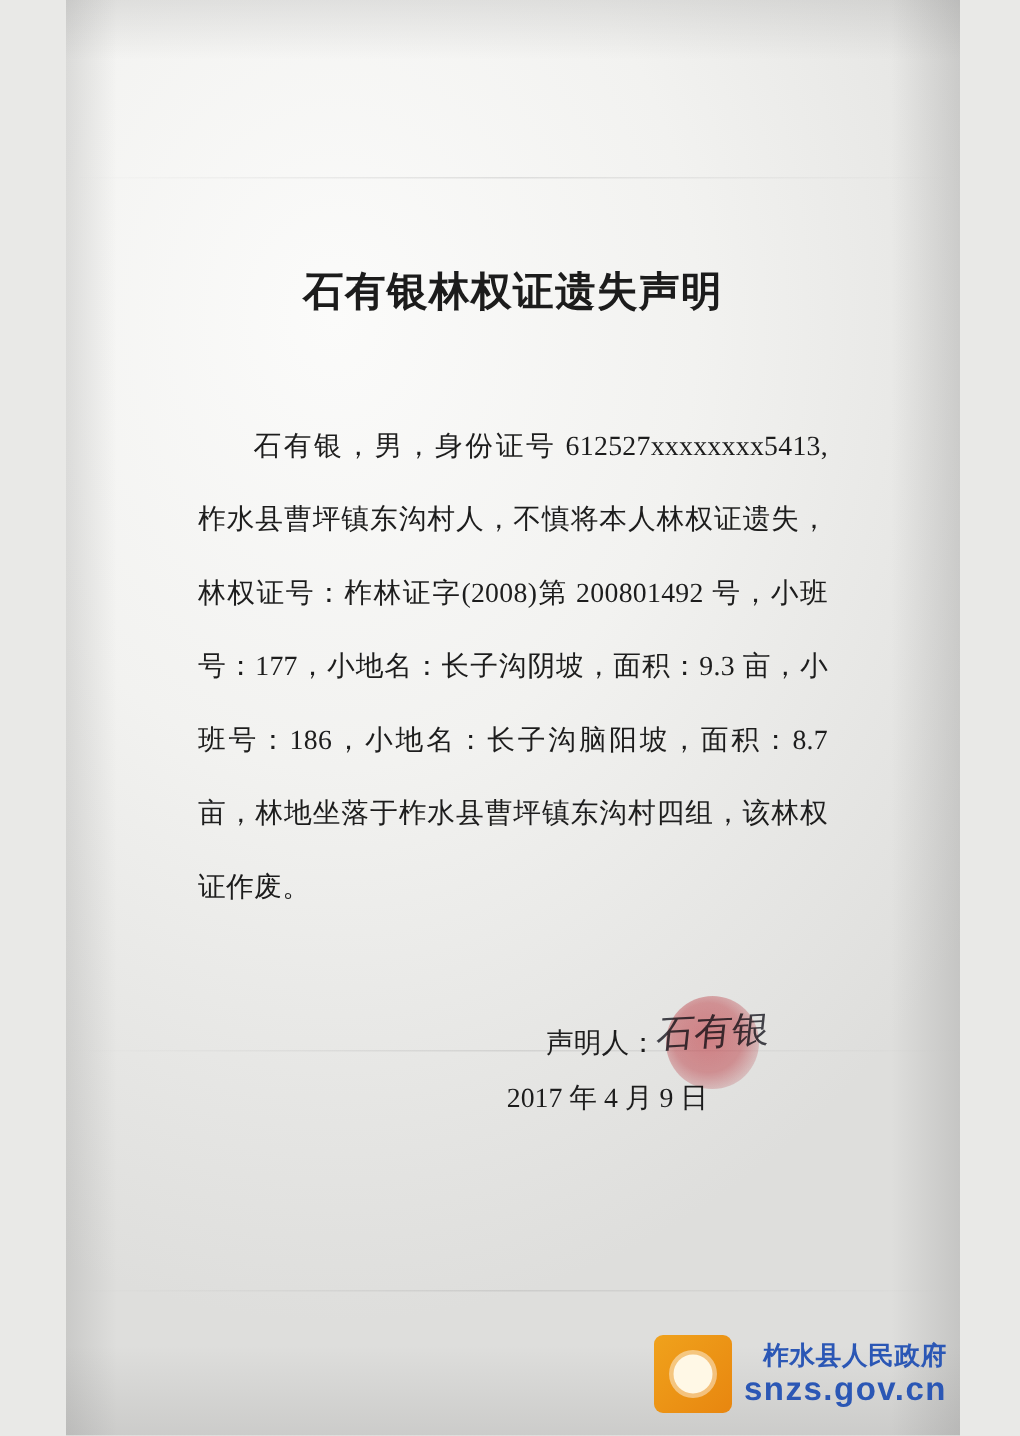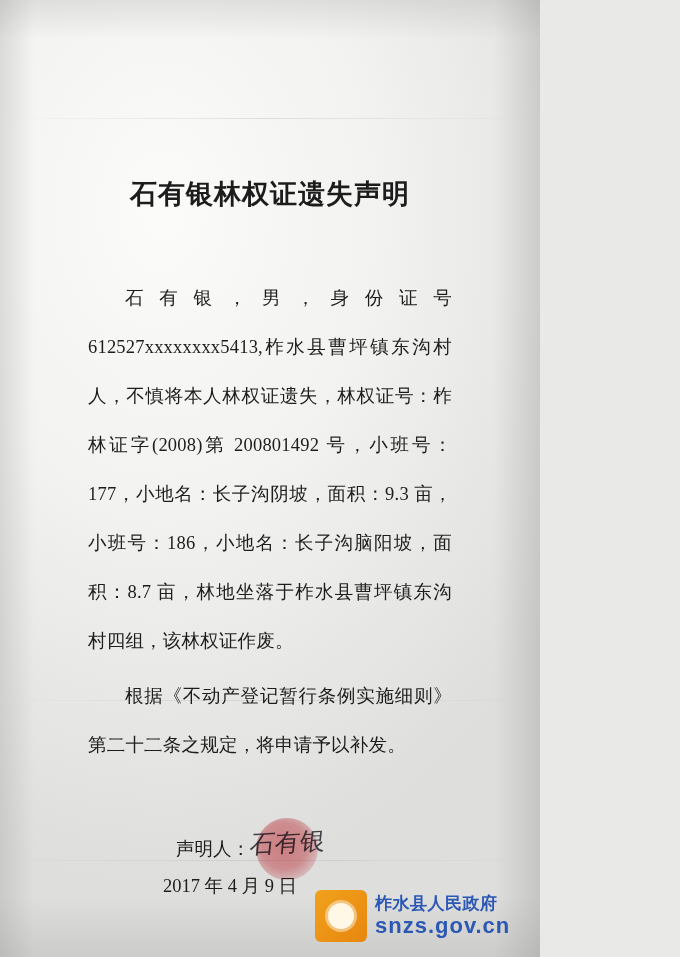--- a/index.html
+++ b/index.html
@@ -9,26 +9,27 @@
   body {
     width: 680px;
     height: 957px;
     overflow: hidden;
     background: #e9e9e7;
     font-family: "Liberation Serif", "DejaVu Serif", serif;
   }
 
   .page {
     position: relative;
-    width: 540px;
+    width: 596px;
     height: 957px;
     background:
       radial-gradient(ellipse 90% 70% at 30% 22%, #fbfbfa 0%, #f2f2f0 45%, #e7e7e5 75%, #dededc 100%);
     box-sizing: border-box;
     overflow: hidden;
+    margin-left: 44px;
   }
 
   
   .shade-left {
     position: absolute;
     left: 0; top: 0;
     width: 34px; height: 100%;
     background: linear-gradient(to right, rgba(120,120,120,0.20), rgba(255,255,255,0));
     pointer-events: none;
   }
@@ -91,21 +92,21 @@
     text-align: justify;
     text-justify: inter-ideograph;
     letter-spacing: 0.2px;
   }
   .para.indent {
     text-indent: 2em;
   }
 
   .signature-block {
     margin-top: 62px;
-    text-align: center;
+    text-align: right;
     padding-right: 26px;
   }
   .sig-line {
     position: relative;
     font-size: 18.5px;
     line-height: 34px;
     color: #1d1d1d;
     display: inline-block;
   }
   .sig-name-wrap {
@@ -141,27 +142,28 @@
     margin-top: 4px;
     font-size: 18.5px;
     line-height: 32px;
     color: #1d1d1d;
     padding-right: 54px;
   }
 
   
   .gov-logo {
     position: absolute;
-    right: 33px;
+    right: 12px;
     bottom: 14px;
     width: 192px;
     height: 54px;
     display: flex;
     align-items: center;
     z-index: 5;
+    text-align: right;
   }
   .gov-badge {
     width: 52px;
     height: 52px;
     border-radius: 6px;
     background: linear-gradient(135deg, #f0a21c 0%, #e8860f 100%);
     display: flex;
     align-items: center;
     justify-content: center;
     flex: none;
@@ -206,21 +208,20 @@
   <div class="crease" style="top:118px"></div>
   <div class="crease" style="top:700px"></div>
   <div class="crease" style="top:860px"></div>
 
   <div class="content">
 
     <h1 class="doc-title">石有银林权证遗失声明</h1>
 
     <div class="body-block">
       <p class="para indent">石有银，男，身份证号 612527xxxxxxxx5413,柞水县曹坪镇东沟村人，不慎将本人林权证遗失，林权证号：柞林证字(2008)第 200801492 号，小班号：177，小地名：长子沟阴坡，面积：9.3 亩，小班号：186，小地名：长子沟脑阳坡，面积：8.7 亩，林地坐落于柞水县曹坪镇东沟村四组，该林权证作废。</p>
-      <p class="para indent">根据《不动产登记暂行条例实施细则》第二十二条之规定，将申请予以补发。</p>
     </div>
 
     <div class="signature-block">
       <div class="sig-line">
         <span>声明人：</span><span class="sig-name-wrap">
           <span class="handwriting">石有银</span>
           <span class="stamp"></span>
         </span>
       </div>
       <div class="date-line">2017 年 4 月 9 日</div>

